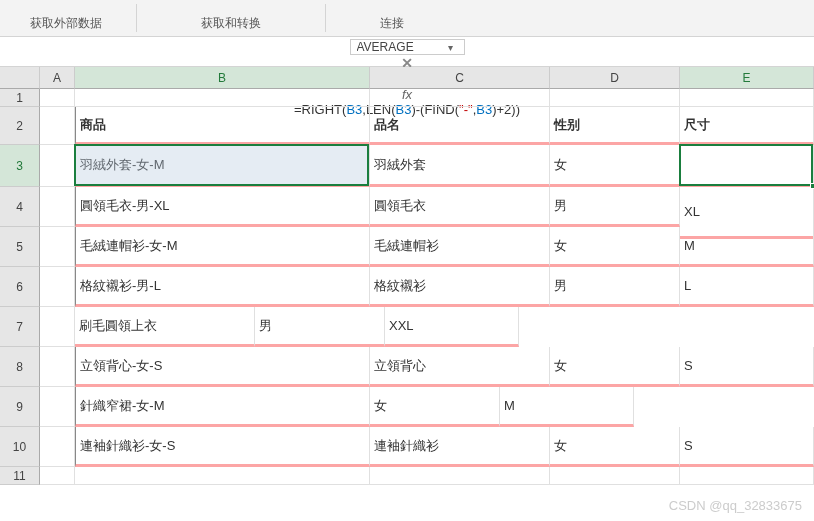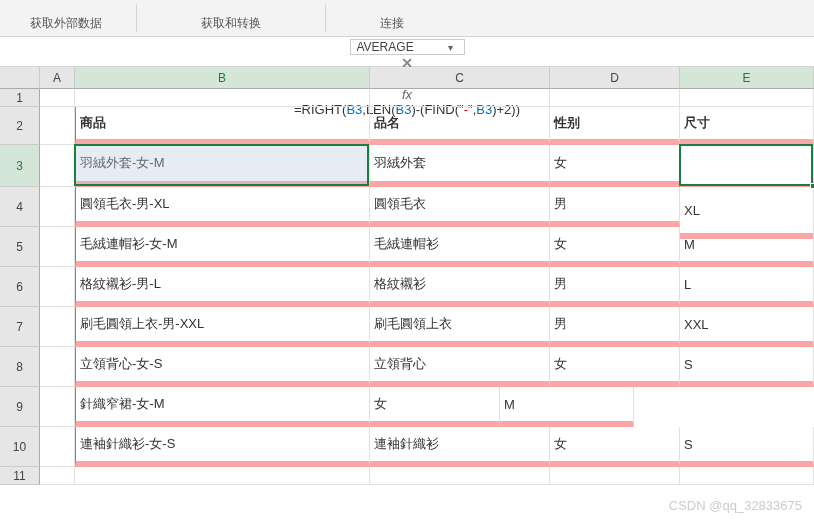--- a/index.html
+++ b/index.html
@@ -33,21 +33,21 @@
     .col-h { background: #e6e6e6; border-right: 1px solid #ccc; border-bottom: 1px solid #aaa; text-align: center; font-size: 12px; color: #444; line-height: 22px; }
     .col-h.active { background: #d4e6d8; color: #237a3b; }
     
     .row-headers { position: absolute; top: 22px; left: 0; width: 40px; }
     .row-h { background: #e6e6e6; border-right: 1px solid #aaa; border-bottom: 1px solid #ccc; text-align: center; font-size: 12px; color: #444; display: flex; align-items: center; justify-content: center; }
     .row-h.active { background: #d4e6d8; color: #237a3b; }
     
     .cells { position: absolute; top: 22px; left: 40px; }
     .cell-row { display: flex; }
     .cell { border-right: 1px solid #e0e0e0; border-bottom: 1px solid #e0e0e0; font-size: 13px; color: #333; padding: 0 4px; display: flex; align-items: center; overflow: hidden; white-space: nowrap; }
-    .bd-bottom { border-bottom: 6px solid #fca5a5; }
+    .bd-bottom { border-bottom: 3px solid #fca5a5; }
     .bd-left { border-left: 1px solid #888; }
     .hdr-cell { font-weight: bold; }
     
     .selected-cell { position: absolute; border: 2px solid #1a7e3e; background: rgba(180,200,220,0.35); pointer-events: none; }
     .edit-cell { position: absolute; border: 2px solid #1a7e3e; background: #fff; pointer-events: none; }
     .fill-handle { position: absolute; width: 6px; height: 6px; background: #1a7e3e; border: 1px solid #fff; }
     
     .watermark { position: absolute; right: 12px; bottom: 8px; font-size: 13px; color: #ccc; font-family: sans-serif; }
     
     .cw-A { width: 35px; }
@@ -147,21 +147,20 @@
         </div>
         <div class="cell-row" style="height:40px">
           <div class="cell cw-A" style="height:40px"></div>
           <div class="cell cw-B bd-bottom bd-left" style="height:40px">格紋襯衫-男-L</div>
           <div class="cell cw-C bd-bottom" style="height:40px">格紋襯衫</div>
           <div class="cell cw-D bd-bottom" style="height:40px">男</div>
           <div class="cell cw-E bd-bottom" style="height:40px">L</div>
         </div>
         <div class="cell-row" style="height:40px">
           <div class="cell cw-A" style="height:40px"></div>
-          <div class="cell cw-B bd-bottom bd-left" style="height:40px">刷毛圓領上衣-男-XXL</div>
           <div class="cell cw-C bd-bottom" style="height:40px">刷毛圓領上衣</div>
           <div class="cell cw-D bd-bottom" style="height:40px">男</div>
           <div class="cell cw-E bd-bottom" style="height:40px">XXL</div>
         </div>
         <div class="cell-row" style="height:40px">
           <div class="cell cw-A" style="height:40px"></div>
           <div class="cell cw-B bd-bottom bd-left" style="height:40px">立領背心-女-S</div>
           <div class="cell cw-C bd-bottom" style="height:40px">立領背心</div>
           <div class="cell cw-D bd-bottom" style="height:40px">女</div>
           <div class="cell cw-E bd-bottom" style="height:40px">S</div>

